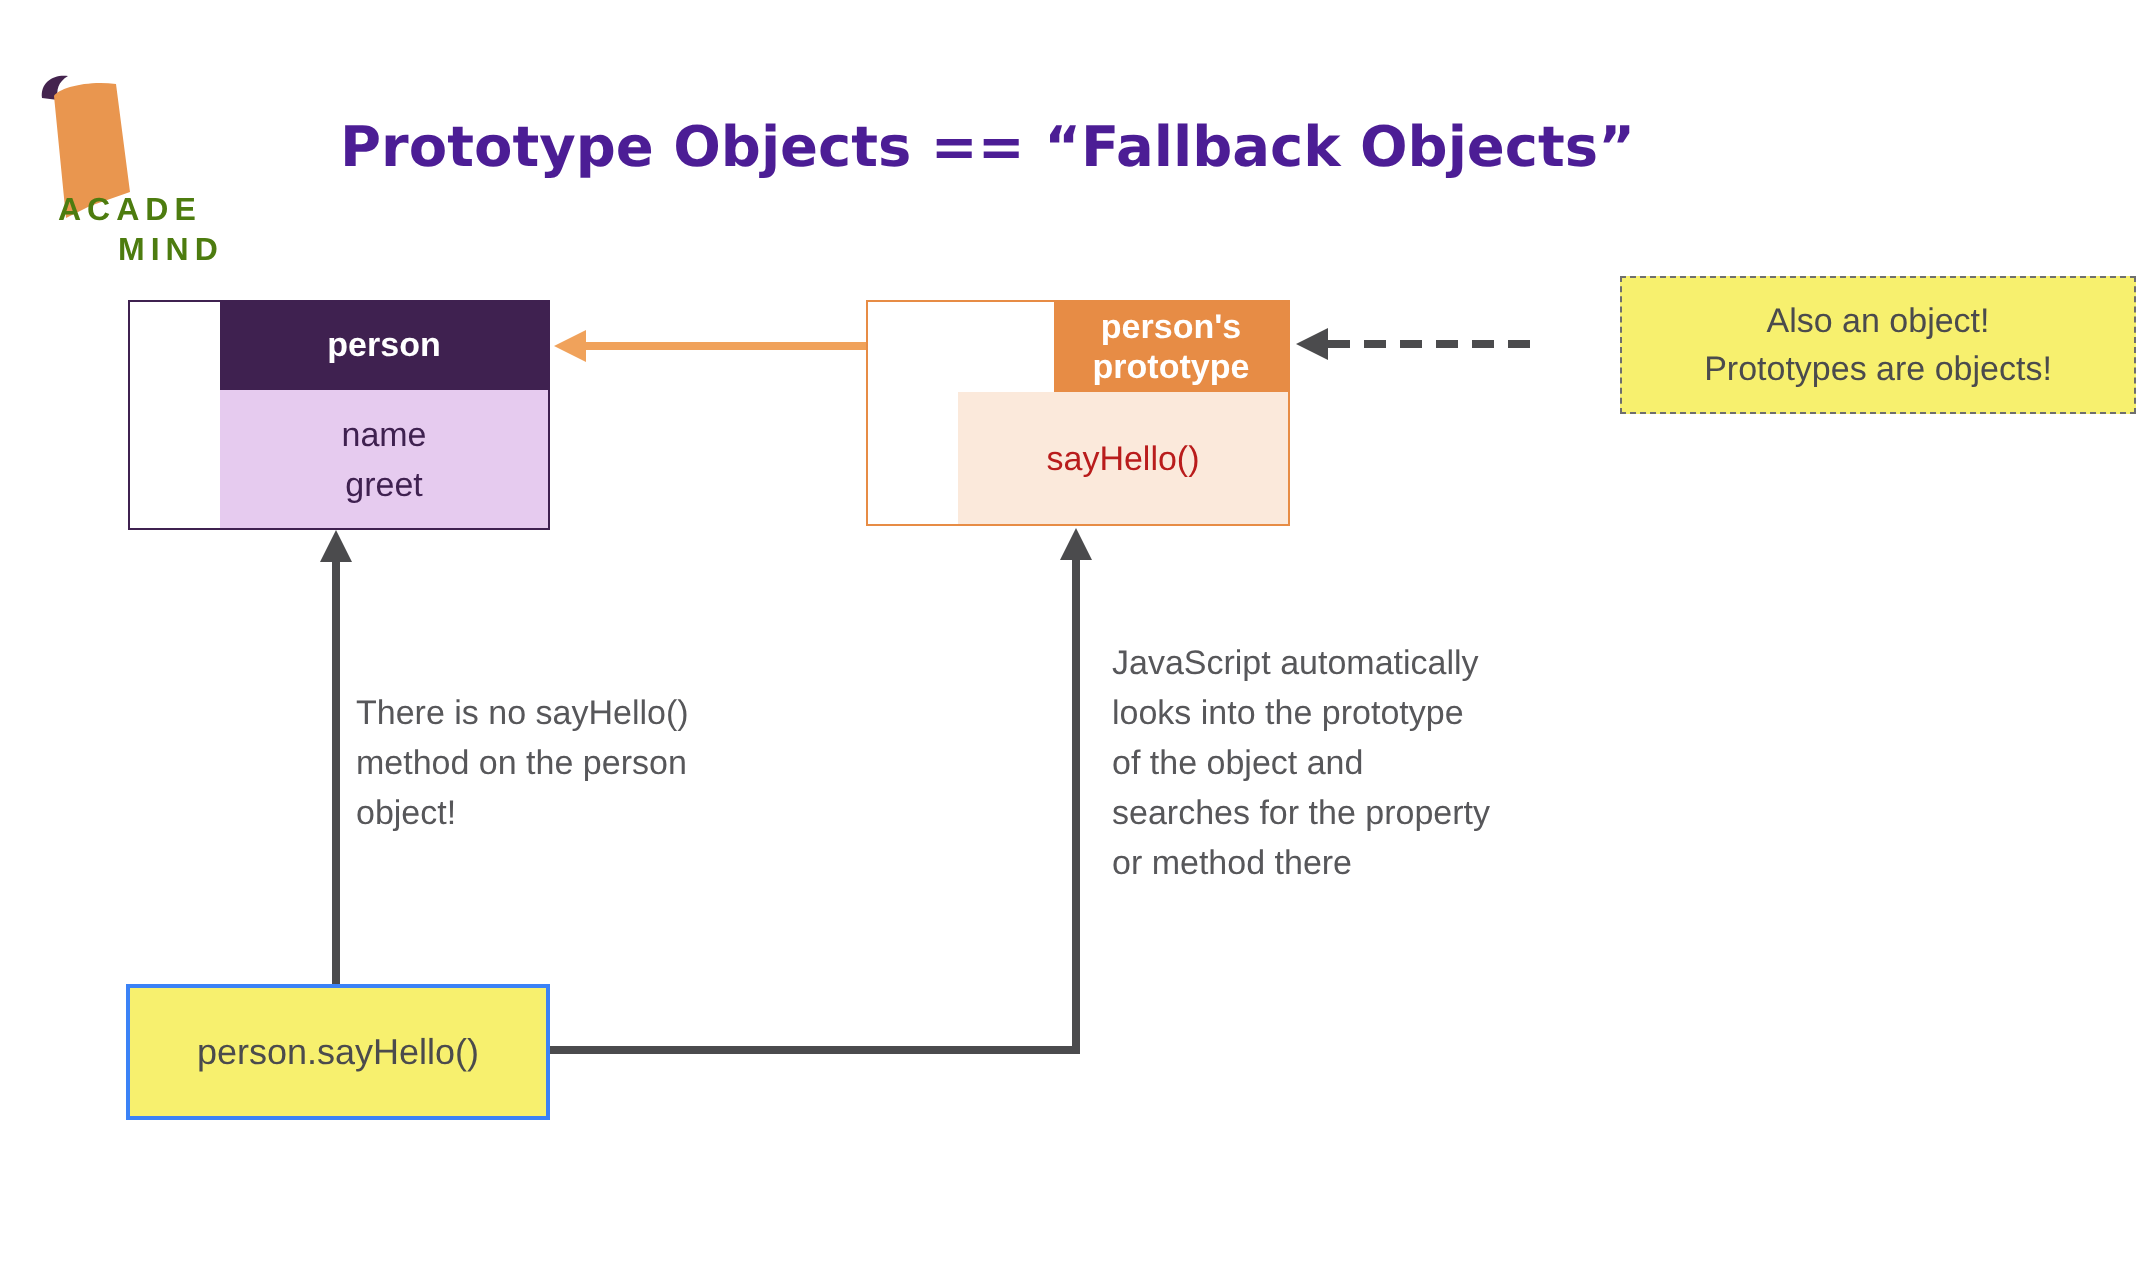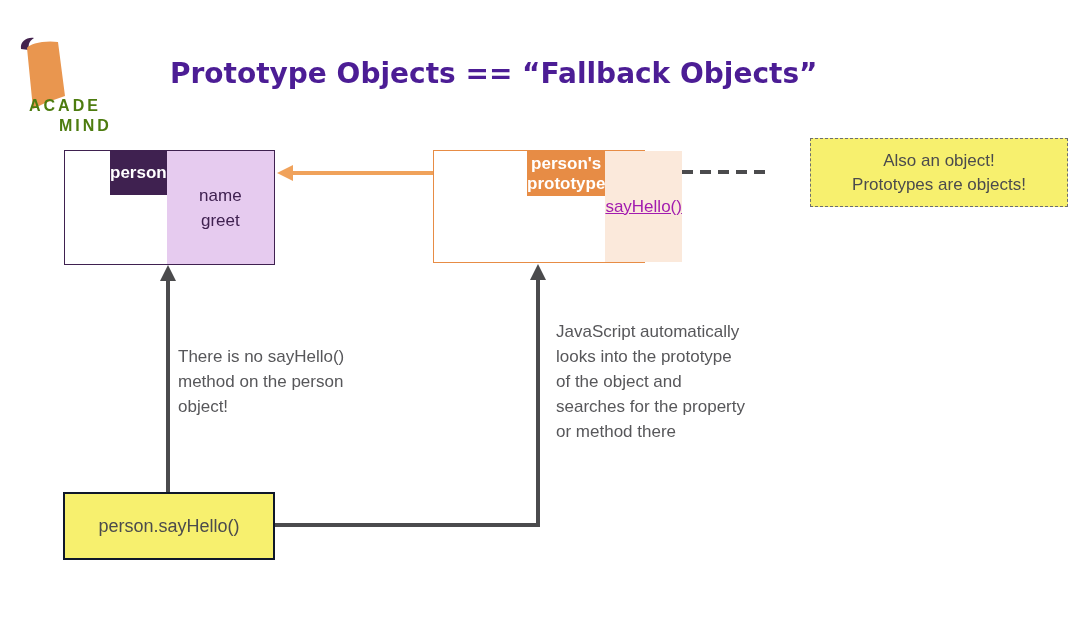--- a/index.html
+++ b/index.html
@@ -25,40 +25,40 @@
   .logo-line.l1 { left: 9px;  top: 38px; }
   .logo-line.l2 { left: 39px; top: 58px; }
   
   .page-title {
     position: absolute; left: 170px; top: 57px;
     font-family: "DejaVu Sans", "Liberation Sans", sans-serif;
     font-size: 28px; font-weight: 700; color: #4c1d95;
     white-space: nowrap;
   }
   
-  .objbox { position: absolute; display: flex; flex-direction: row; text-align: center; padding-left: 45px; }
+  .objbox { position: absolute; display: flex; flex-direction: column; text-align: center; padding-left: 45px; }
   .objbox .hdr { display: flex; align-items: center; justify-content: center; font-size: 17px; font-weight: 600; color: #ffffff; }
   .objbox .bdy { flex: 1; display: flex; flex-direction: column; align-items: center; justify-content: center; font-size: 17px; line-height: 25px; }
   .person-box { left: 64px; top: 150px; width: 211px; height: 115px; border: 1.5px solid #3F2150; }
   .person-box .hdr { height: 44px; background: #3F2150; }
   .person-box .bdy { background: #E6CBEF; color: #3F2150; }
   .proto-box { left: 433px; top: 150px; width: 212px; height: 113px; border: 1.5px solid #E78C45; }
   .proto-box .hdr { height: 45px; background: #E78C45; margin-left: 48px; }
-  .proto-box .bdy { background: #FBE9DB; color: #a21caf; text-decoration: underline; }
+  .proto-box .bdy { background: #FBE9DB; color: #b91c1c; }
   
   .note-box {
     position: absolute; left: 810px; top: 138px; width: 258px; height: 69px;
     background: #F7F06E; border: 1px dashed #6E6E6E;
     display: flex; align-items: center; justify-content: center; text-align: center;
     font-size: 17px; line-height: 24px; color: #4B4B4D;
     white-space: pre-line;
   }
   .call-box {
     position: absolute; left: 63px; top: 492px; width: 212px; height: 68px;
-    background: #F7F06E; border: 2px solid #0f172a;
+    background: #F7F06E; border: 2px solid #3b82f6;
     display: flex; align-items: center; justify-content: center;
     font-size: 18px; color: #4B4B4D;
   }
   
   .annotation {
     position: absolute; font-size: 17px; line-height: 25px; color: #57575A;
     white-space: pre-line;
   }
   .annotation.left  { left: 178px; top: 344px; width: 240px; }
   .annotation.right { left: 556px; top: 319px; width: 250px; }

